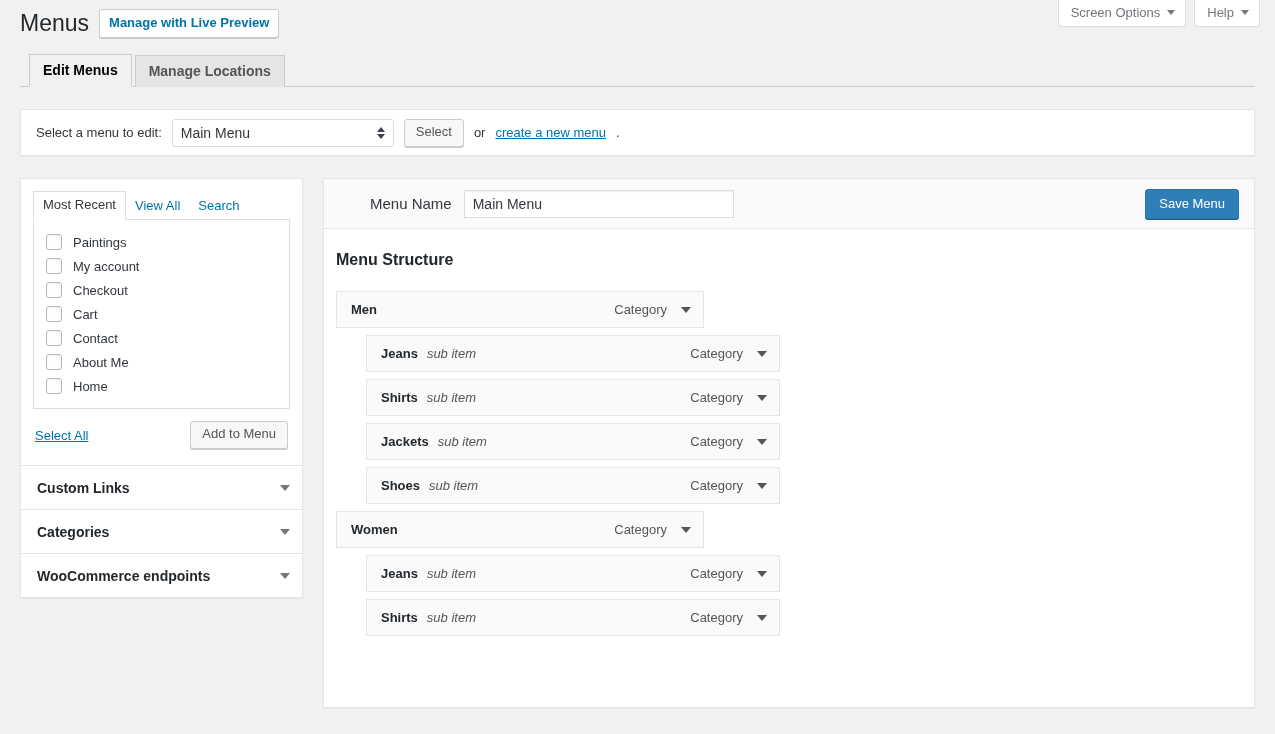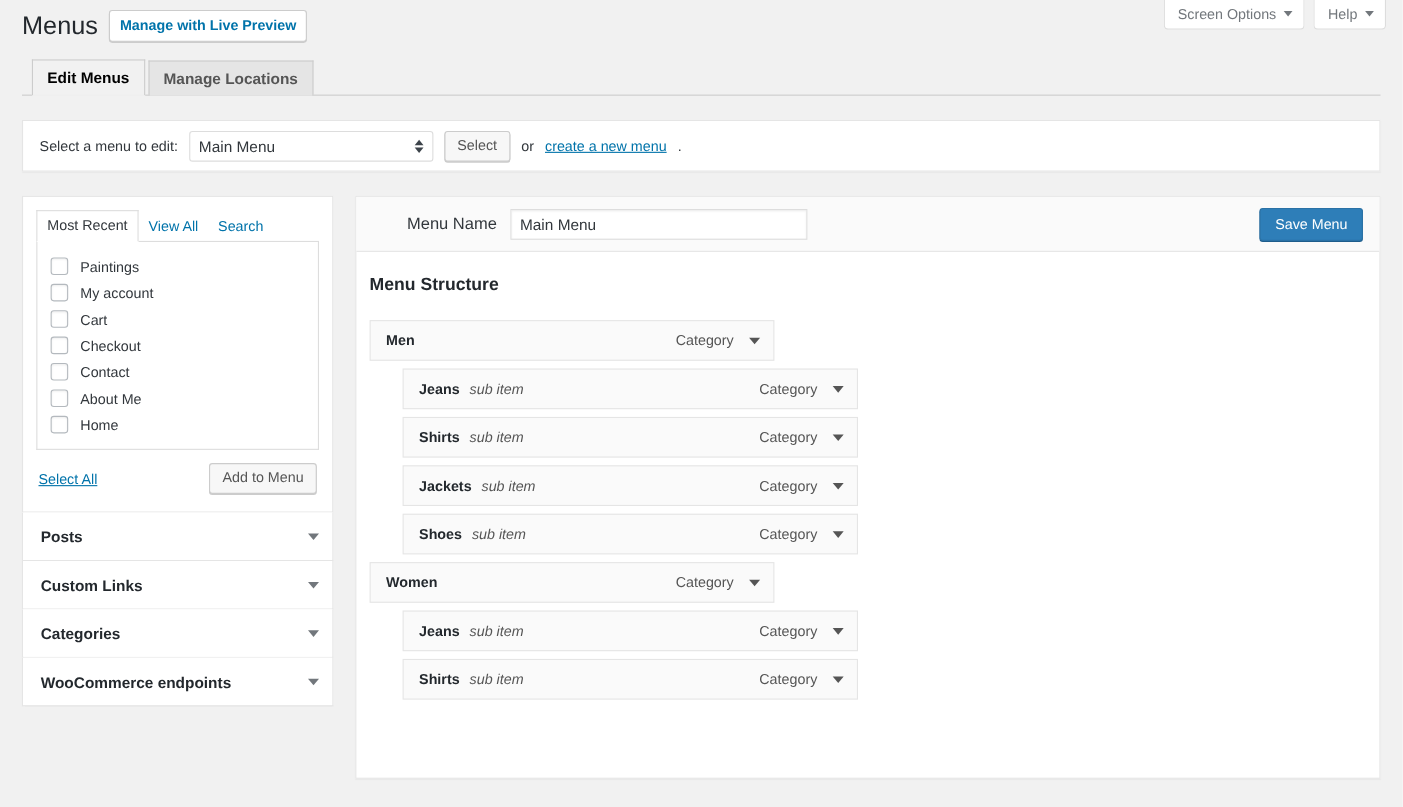--- a/index.html
+++ b/index.html
@@ -338,25 +338,25 @@
           <div class="check-row">
             <span class="cbox"></span>
             <span class="check-label">Paintings</span>
           </div>
           <div class="check-row">
             <span class="cbox"></span>
             <span class="check-label">My account</span>
           </div>
           <div class="check-row">
             <span class="cbox"></span>
+            <span class="check-label">Checkout</span>
+          </div>
+          <div class="check-row">
+            <span class="cbox"></span>
             <span class="check-label">Cart</span>
-          </div>
-          <div class="check-row">
-            <span class="cbox"></span>
-            <span class="check-label">Checkout</span>
           </div>
           <div class="check-row">
             <span class="cbox"></span>
             <span class="check-label">Contact</span>
           </div>
           <div class="check-row">
             <span class="cbox"></span>
             <span class="check-label">About Me</span>
           </div>
           <div class="check-row">
@@ -364,26 +364,20 @@
             <span class="check-label">Home</span>
           </div>
         </div>
         <div class="panel-foot">
           <a href="#" class="select-all">Select All</a>
           <button class="btn-secondary">Add to Menu</button>
         </div>
       </div>
     </div>
 
-    <div class="panel">
-      <div class="panel-head collapsed">
-        <span class="panel-title">Posts</span>
-        <span class="tri-sm-down"></span>
-      </div>
-    </div>
     <div class="panel">
       <div class="panel-head collapsed">
         <span class="panel-title">Custom Links</span>
         <span class="tri-sm-down"></span>
       </div>
     </div>
     <div class="panel">
       <div class="panel-head collapsed">
         <span class="panel-title">Categories</span>
         <span class="tri-sm-down"></span>

